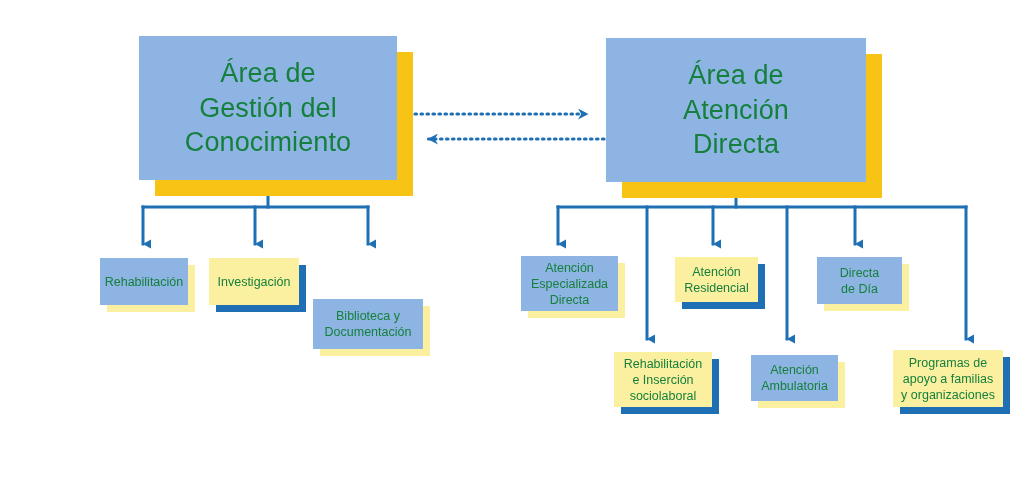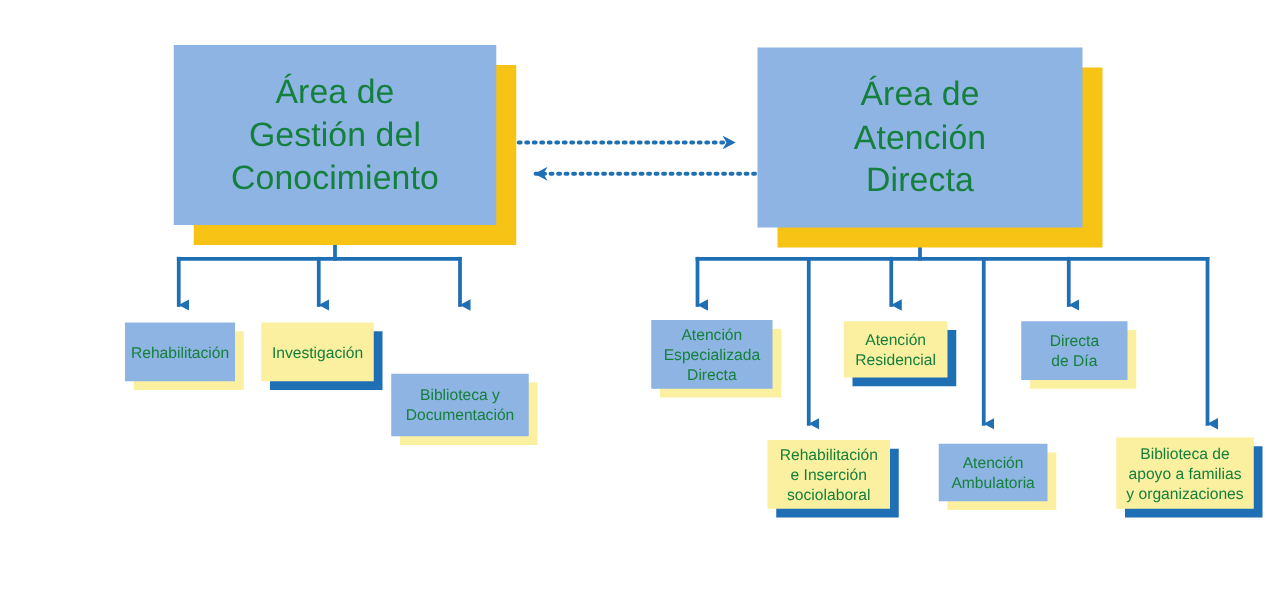--- a/index.html
+++ b/index.html
@@ -210,18 +210,18 @@
   <div class="node leaf blue" style="left:751px; top:355px; width:87px; height:46px;">
     <span class="shadow"></span>
     <span class="face"></span>
     <span class="label">Atención
 Ambulatoria</span>
   </div>
 
   <div class="node leaf yellow" style="left:893px; top:350px; width:110px; height:57px;">
     <span class="shadow"></span>
     <span class="face"></span>
-    <span class="label">Biblioteca de
+    <span class="label">Programas de
 apoyo a familias
 y organizaciones</span>
   </div>
 
 </div>
 
 </body></html>

